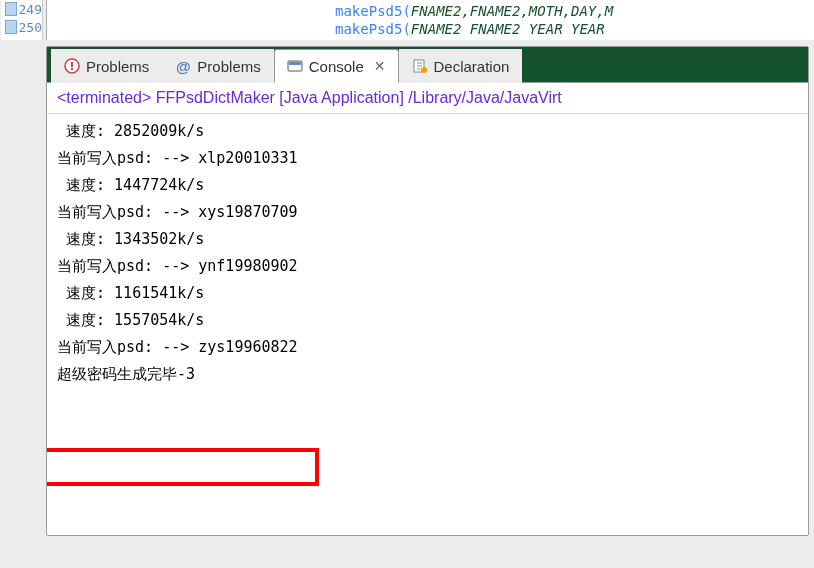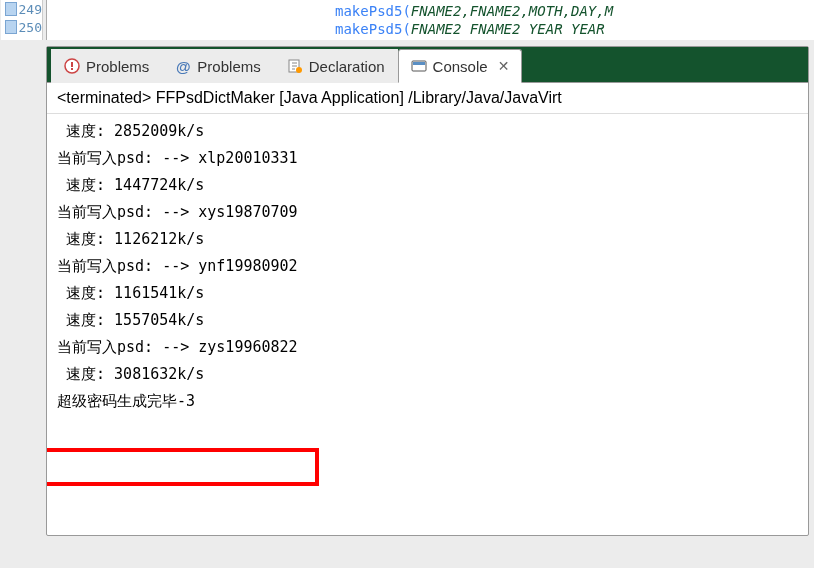--- a/index.html
+++ b/index.html
@@ -100,21 +100,21 @@
       justify-content: center;
     }
     .close-x {
       margin-left: 4px;
       font-size: 14px;
       color: #666;
     }
     .status-line {
       padding: 6px 10px;
       font-size: 16px;
-      color: #000000;
+      color: #6d28d9;
       border-bottom: 1px solid #ddd;
       white-space: nowrap;
       overflow: hidden;
     }
     .console-output {
       flex: 1;
       padding: 4px 10px;
       font-family: Monaco, Consolas, monospace;
       font-size: 15px;
       color: #000;
@@ -163,51 +163,50 @@
             <rect x="7" y="4" width="2" height="5" fill="#c44"></rect>
             <rect x="7" y="10" width="2" height="2" fill="#c44"></rect>
           </svg>
       </span>
       <span>Problems</span>
     </div>
     <div class="tab">
       <span class="tab-icon at-icon">@</span>
       <span>Problems</span>
     </div>
+    <div class="tab active">
+      <span class="tab-icon">
+        <svg width="16" height="16" viewBox="0 0 16 16">
+            <rect x="1" y="3" width="14" height="10" fill="#fff" stroke="#555" rx="1"></rect>
+            <rect x="2" y="4" width="12" height="3" fill="#5a8fc4"></rect>
+          </svg>
+      </span>
+      <span>Console</span>
+      <span class="close-x">✕</span>
+    </div>
     <div class="tab">
       <span class="tab-icon">
         <svg width="16" height="16" viewBox="0 0 16 16">
             <rect x="2" y="2" width="10" height="12" fill="#fff" stroke="#888"></rect>
             <path d="M5 5h5M5 8h5M5 11h3" stroke="#888" stroke-width="1"></path>
             <circle cx="12" cy="12" r="3" fill="#f90"></circle>
           </svg>
       </span>
       <span>Declaration</span>
     </div>
-    <div class="tab active">
-      <span class="tab-icon">
-        <svg width="16" height="16" viewBox="0 0 16 16">
-            <rect x="1" y="3" width="14" height="10" fill="#fff" stroke="#555" rx="1"></rect>
-            <rect x="2" y="4" width="12" height="3" fill="#5a8fc4"></rect>
-          </svg>
-      </span>
-      <span>Console</span>
-      <span class="close-x">✕</span>
-    </div>
   </div>
 
   <div class="status-line">&lt;terminated&gt; FFPsdDictMaker [Java Application] /Library/Java/JavaVirt</div>
 
   <div class="console-output">
     <div class="console-line"> 速度: 2852009k/s</div>
     <div class="console-line">当前写入psd: --&gt; xlp20010331</div>
     <div class="console-line"> 速度: 1447724k/s</div>
     <div class="console-line">当前写入psd: --&gt; xys19870709</div>
-    <div class="console-line"> 速度: 1126212k/s</div>
+    <div class="console-line"> 速度: 1343502k/s</div>
     <div class="console-line">当前写入psd: --&gt; ynf19980902</div>
     <div class="console-line"> 速度: 1161541k/s</div>
     <div class="console-line"> 速度: 1557054k/s</div>
     <div class="console-line">当前写入psd: --&gt; zys19960822</div>
-    <div class="console-line"> 速度: 3081632k/s</div>
     <div class="console-line">超级密码生成完毕-3</div>
     <div class="highlight-box" style="left:-10px; top:334px; width:282px; height:38px;"></div>
   </div>
 </div>
 
 </body></html>

